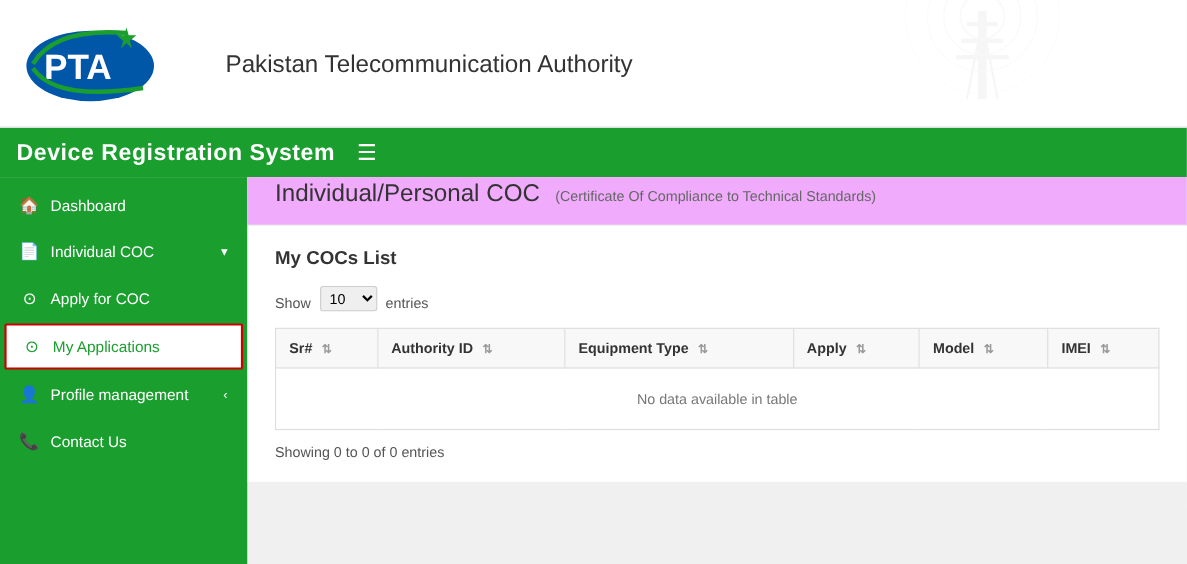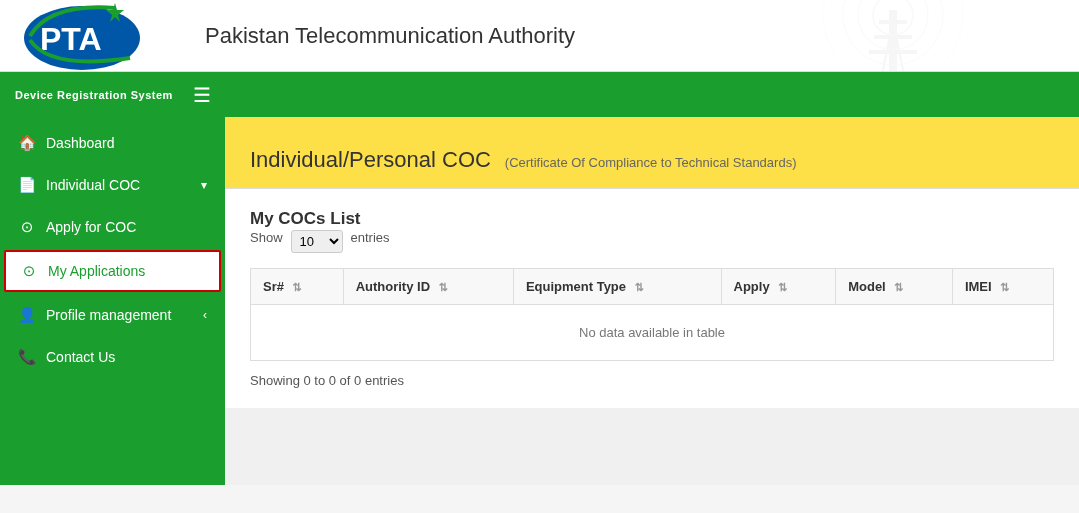--- a/index.html
+++ b/index.html
@@ -1,21 +1,21 @@
 <!DOCTYPE html>
 <html><head>
   <meta charset="utf-8">
   <style>
     * { margin: 0; padding: 0; box-sizing: border-box; }
     body { font-family: Arial, sans-serif; font-size: 14px; background: #f5f5f5; width: 1079px; height: 513px; overflow: hidden; }
 
     
     .header {
       background: #fff;
-      height: 72px;
+      height: 116px;
       display: flex;
       align-items: center;
       padding: 0 20px;
       border-bottom: 1px solid #ddd;
       position: relative;
       overflow: hidden;
     }
     .logo-area {
       display: flex;
       align-items: center;
@@ -45,21 +45,21 @@
     .navbar {
       background: #1a9e2e;
       height: 45px;
       display: flex;
       align-items: center;
       padding: 0 15px;
       gap: 10px;
     }
     .navbar-title {
       color: #fff;
-      font-size: 11px;
+      font-size: 21px;
       font-weight: bold;
       letter-spacing: 0.5px;
     }
     .hamburger-icon {
       color: #fff;
       font-size: 20px;
       cursor: pointer;
       margin-left: 10px;
     }
 
@@ -111,48 +111,48 @@
       font-size: 12px;
     }
 
     
     .main {
       flex: 1;
       background: #f0f0f0;
       overflow-y: auto;
     }
     .page-header {
-      background: #fde047;
-      padding: 30px 25px 15px;
+      background: #f0abfc;
+      padding: 2px 25px 15px;
       border-bottom: 1px solid #ddd;
     }
     .page-title {
       font-size: 22px;
       color: #333;
       font-weight: normal;
     }
     .page-subtitle {
       font-size: 13px;
       color: #666;
       margin-left: 10px;
     }
     .content-area {
       padding: 20px 25px;
       background: #fff;
       margin: 0;
     }
     .section-title {
       font-size: 17px;
       color: #333;
-      margin-bottom: 1px;
+      margin-bottom: 15px;
       font-weight: bold;
     }
     .show-entries {
       display: flex;
-      align-items: flex-start;
+      align-items: flex-end;
       gap: 8px;
       margin-bottom: 15px;
       font-size: 13px;
       color: #555;
     }
     .show-entries select {
       padding: 2px 4px;
       border: 1px solid #ccc;
       border-radius: 3px;
       font-size: 13px;

